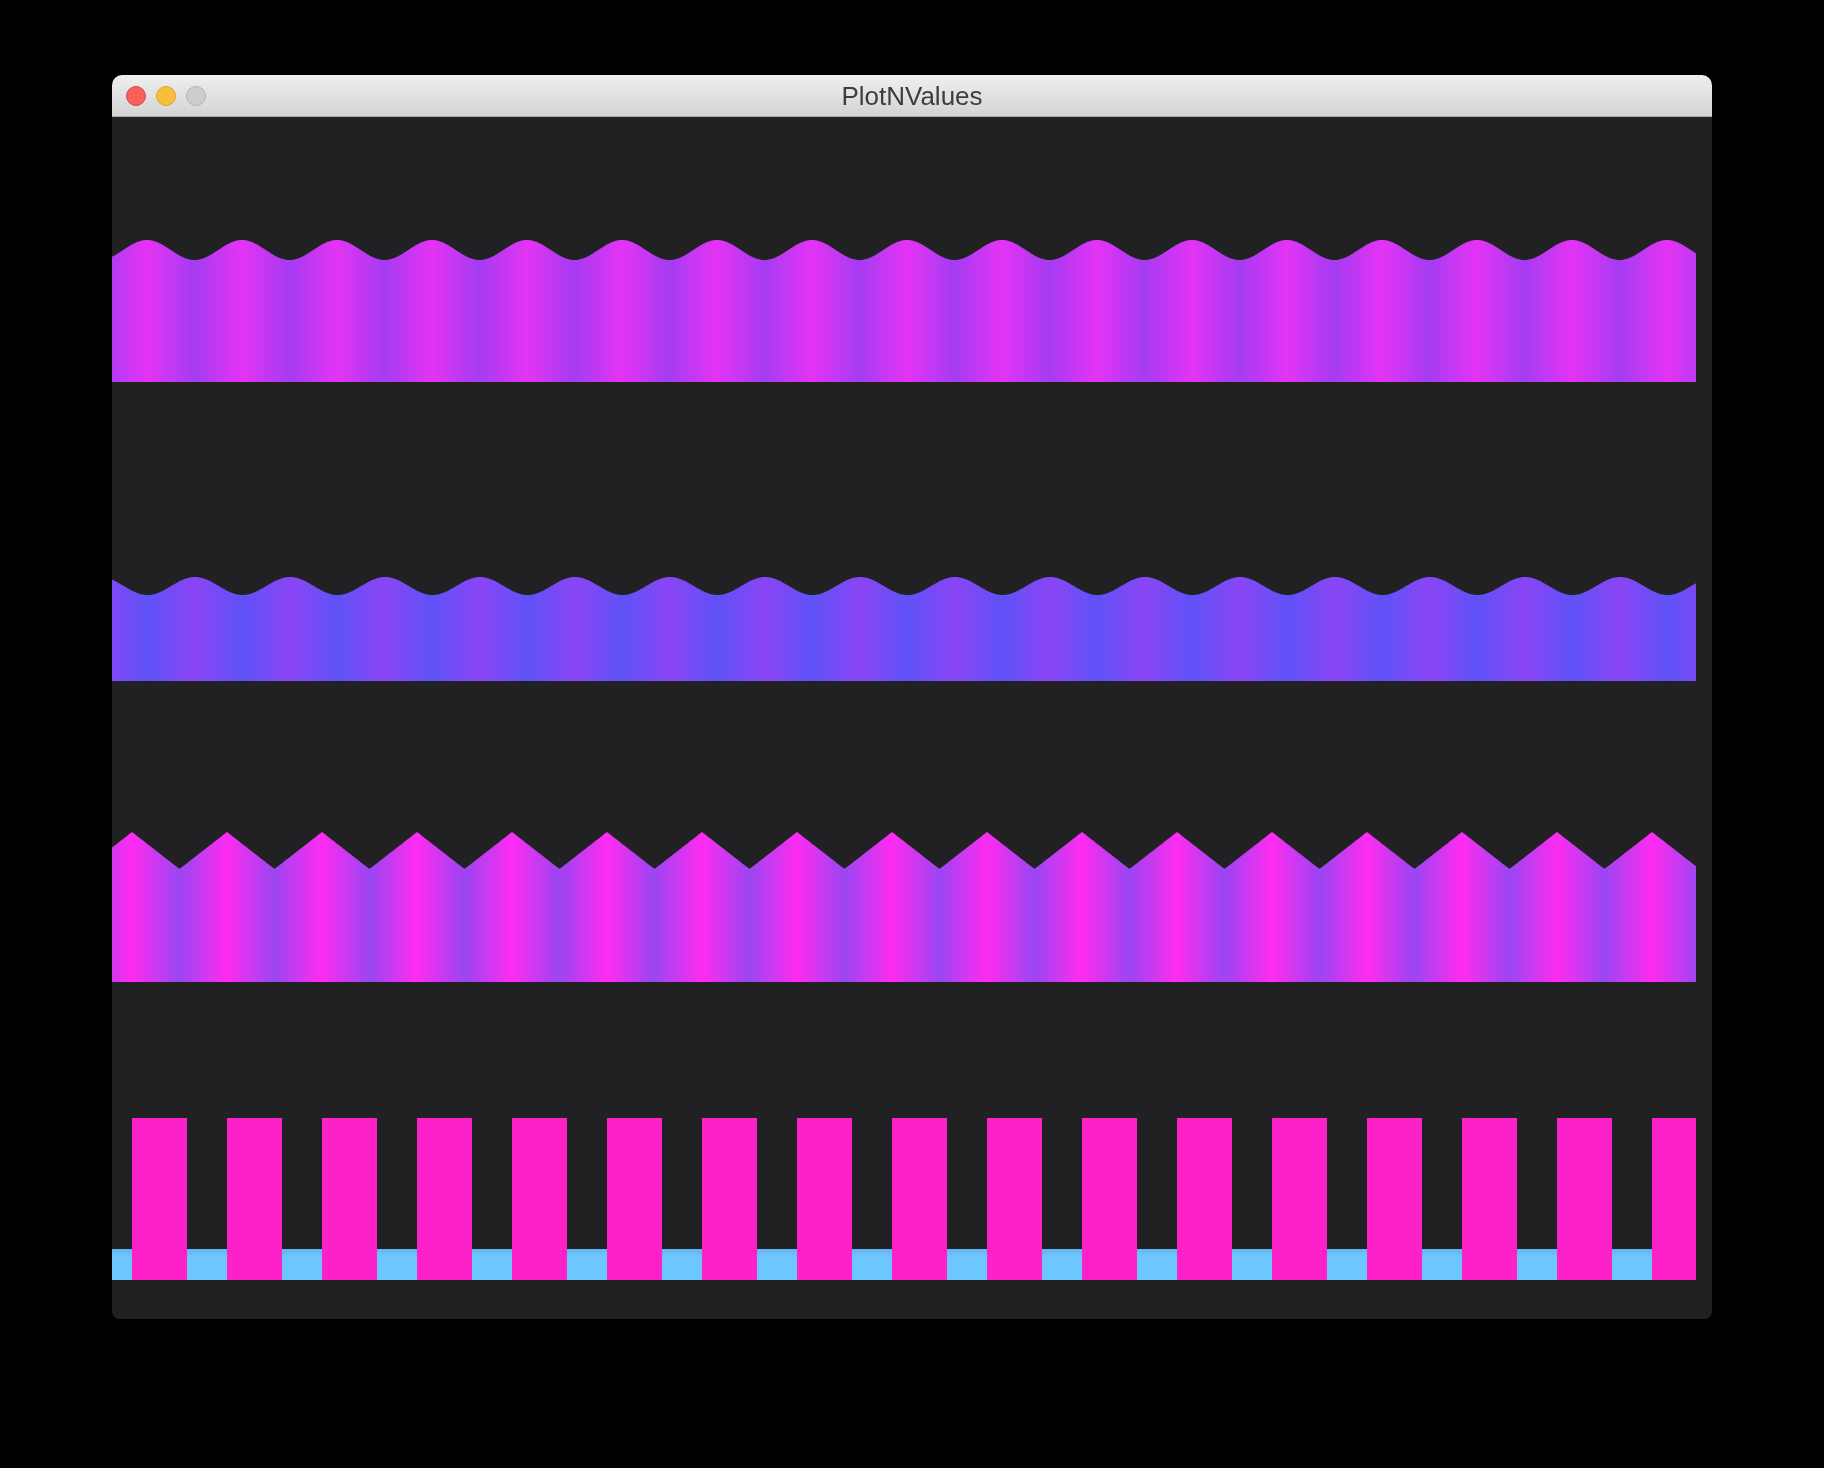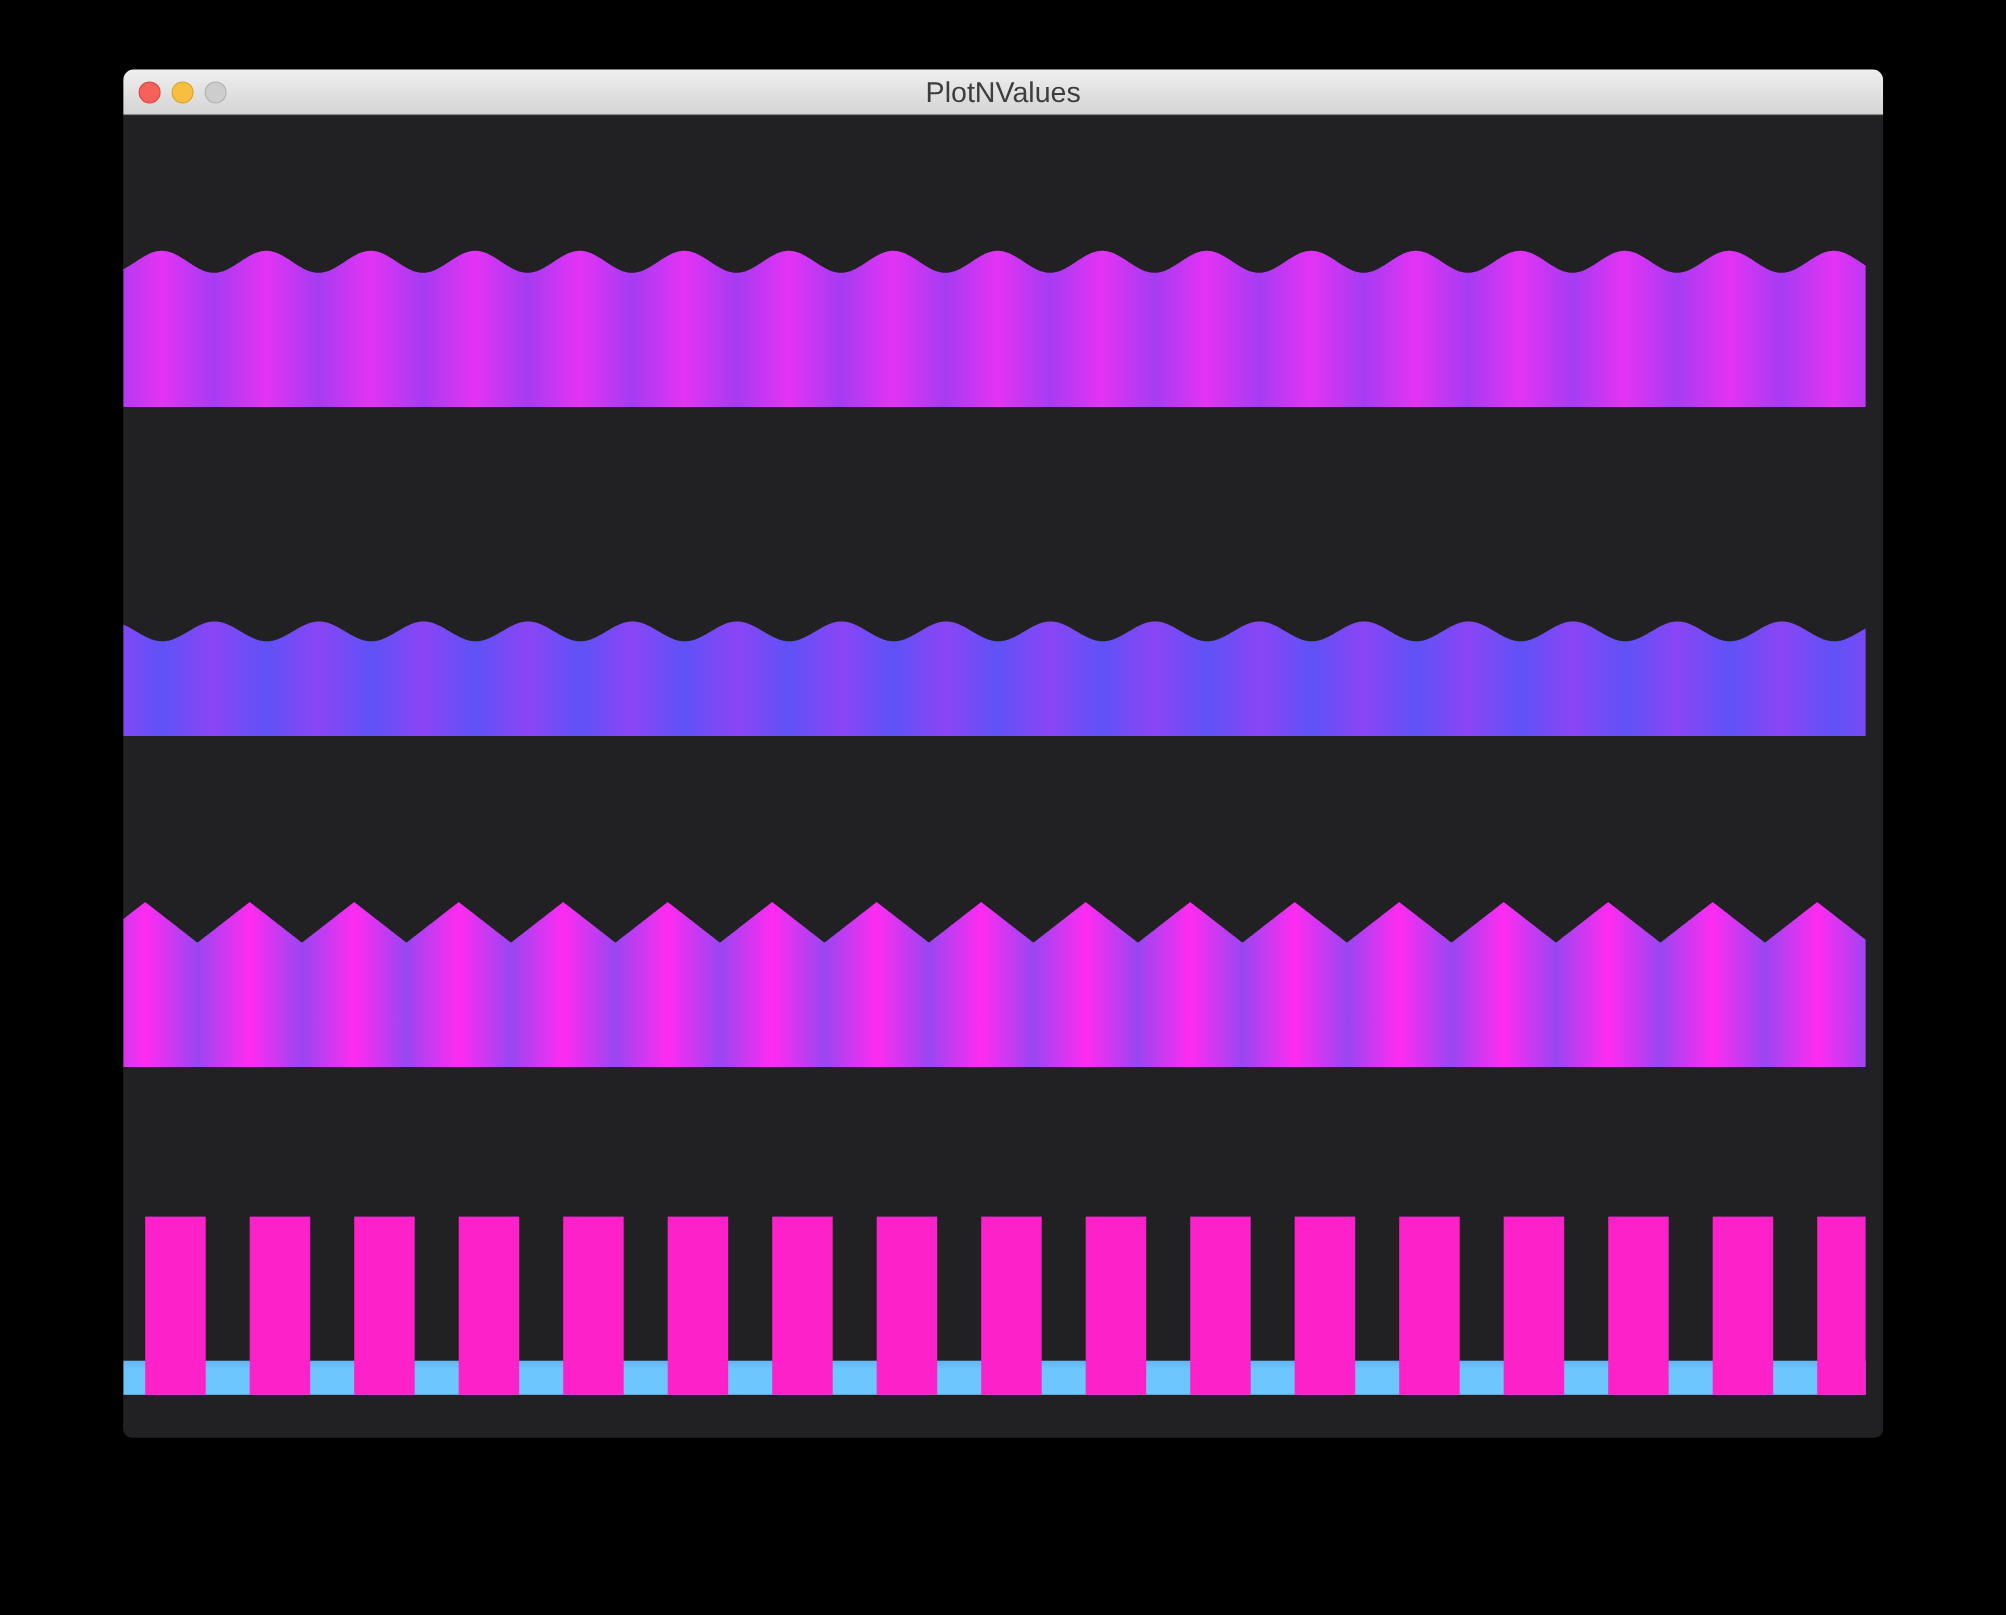--- a/index.html
+++ b/index.html
@@ -1,17 +1,17 @@
 <!DOCTYPE html>
 <html><head>
 <meta charset="utf-8">
 <style>
   html,body{margin:0;padding:0;background:#000;width:1824px;height:1468px;overflow:hidden;}
   *{box-sizing:border-box;font-family:"Liberation Sans",sans-serif;}
-  .desktop{position:absolute;inset:0;width:1824px;height:1040px;background:#000;}
+  .desktop{position:absolute;inset:0;width:1824px;height:1040px;background:#000;margin-top:12px;}
   .window{
     position:absolute;left:112px;top:63px;width:1600px;height:1244px;
     border-radius:10px 10px 8px 8px;overflow:hidden;
     box-shadow:0 22px 70px rgba(0,0,0,.75);
   }
   .titlebar{
     position:relative;height:42px;
     background:linear-gradient(#efefef,#d4d4d4);
     border-bottom:1px solid #a9a9a9;
   }

